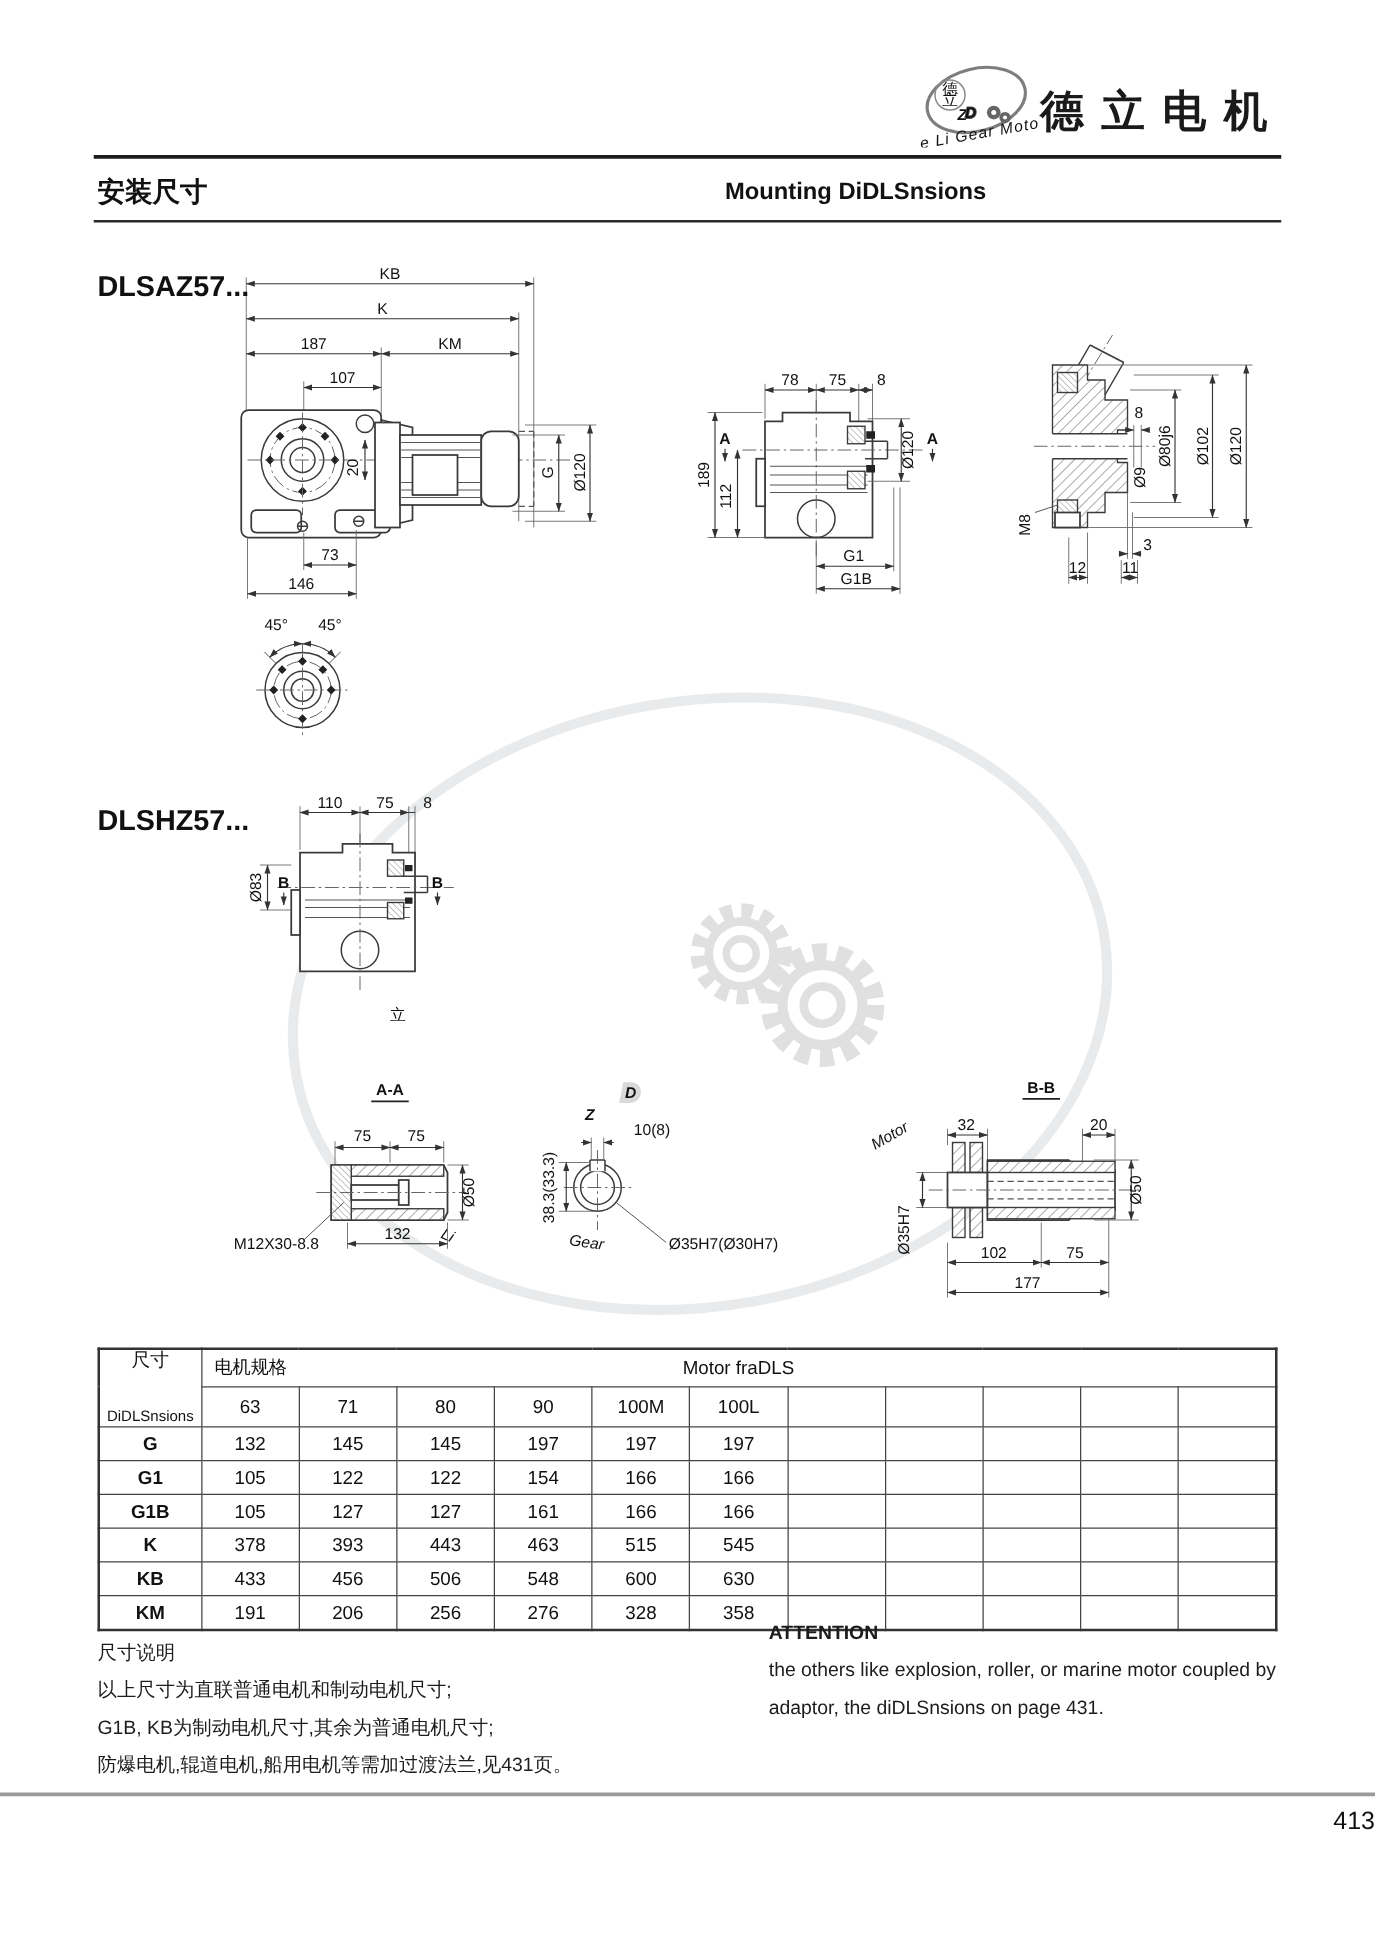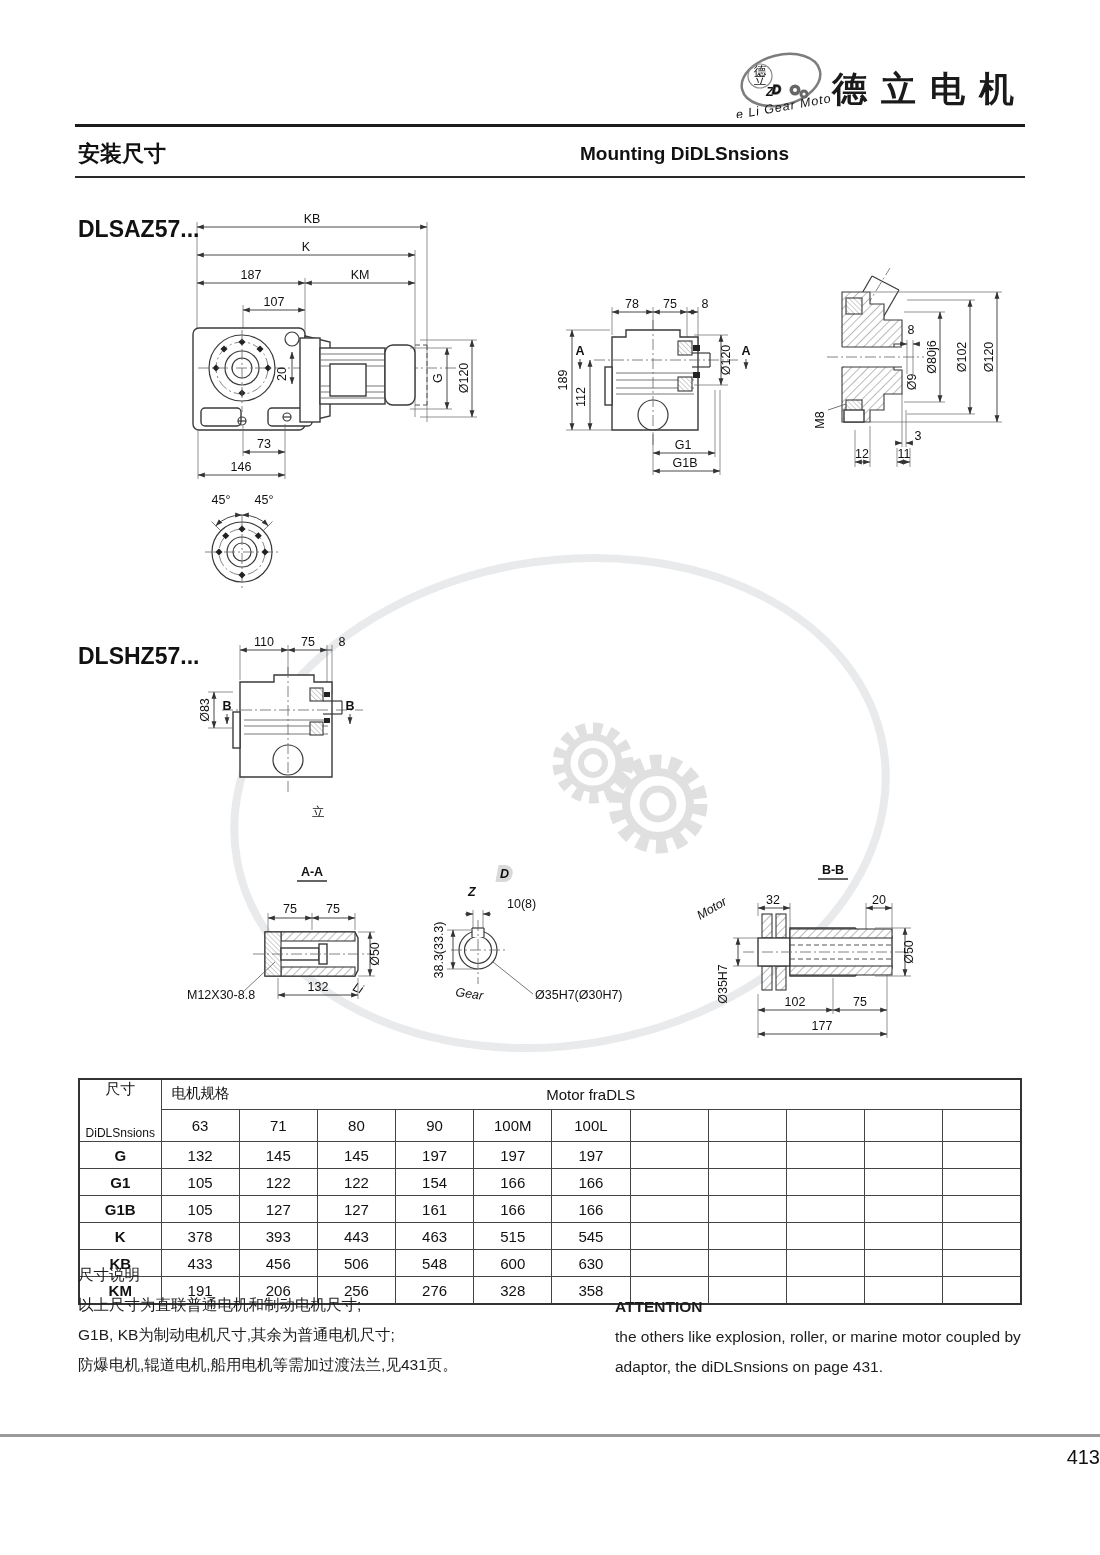--- a/index.html
+++ b/index.html
@@ -568,21 +568,21 @@
       <td>358</td>
       <td></td>
           <td></td>
       <td></td>
           <td></td>
       <td></td>
     </tr>
     </tbody>
   </table>
 
-  <div class="abs txt" style="left:78px;top:1260px">
+  <div class="abs txt" style="left:78px;top:1308px">
     <div class="note-line">尺寸说明</div>
     <div class="note-line">以上尺寸为直联普通电机和制动电机尺寸;</div>
     <div class="note-line">G1B, KB为制动电机尺寸,其余为普通电机尺寸;</div>
     <div class="note-line">防爆电机,辊道电机,船用电机等需加过渡法兰,见431页。</div>
   </div>
   <div class="abs txt" style="left:615px;top:1292px">
     <div class="note-line note-title-en">ATTENTION</div>
     <div class="note-line">the others like explosion, roller, or marine motor coupled by</div>
     <div class="note-line">adaptor, the diDLSnsions on page 431.</div>
   </div>

